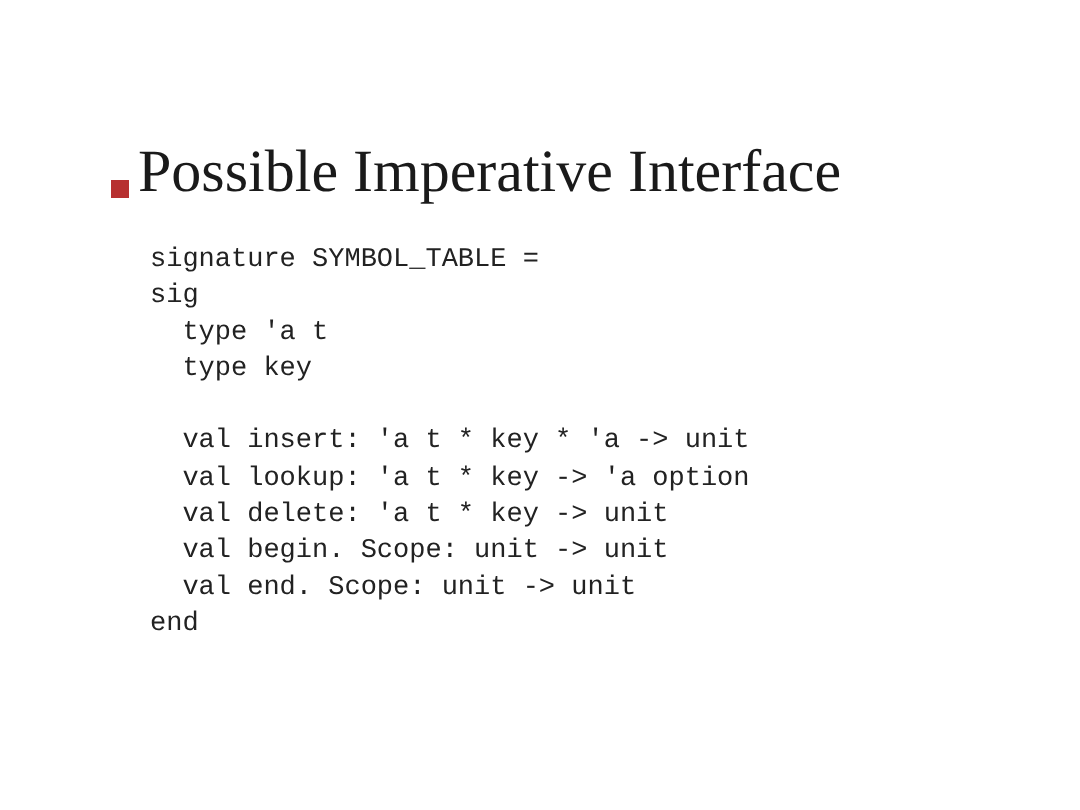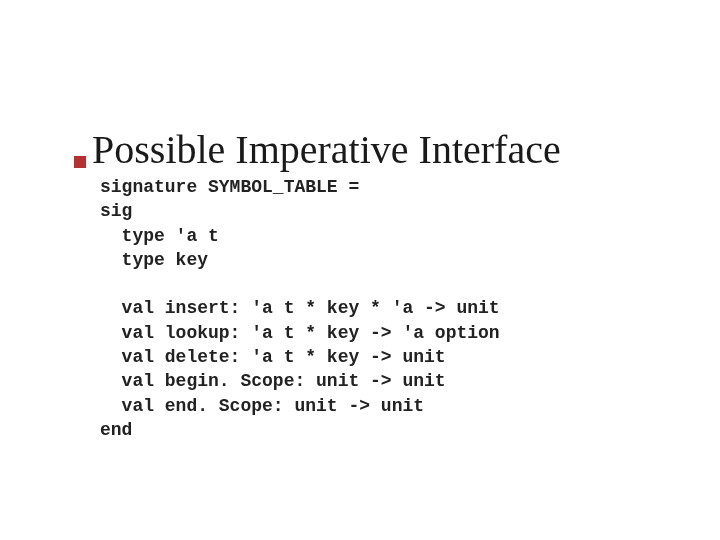--- a/index.html
+++ b/index.html
@@ -14,44 +14,43 @@
   .slide {
     position: relative;
     width: 720px;
     height: 540px;
     box-sizing: border-box;
   }
   .title-wrap {
     position: absolute;
     left: 92px;
     top: 93px;
-    margin-top: 36px;
   }
   .bullet {
     position: absolute;
     left: -18px;
     top: 27px;
     width: 12px;
     height: 12px;
     background: #b73030;
   }
   .title {
     font-family: "Times New Roman", Times, serif;
     font-size: 40px;
     color: #1a1a1a;
     line-height: 1.05;
     letter-spacing: 0px;
   }
   .code {
     position: absolute;
     left: 100px;
-    top: 175px;
+    top: 161px;
     font-family: "Courier New", Courier, monospace;
     font-size: 18px;
-    font-weight: bold;
+    font-weight: normal;
     color: #222;
     white-space: pre;
     line-height: 1.35;
   }
 </style>
 </head>
 <body>
 
 <div class="slide">
   <div class="title-wrap">

